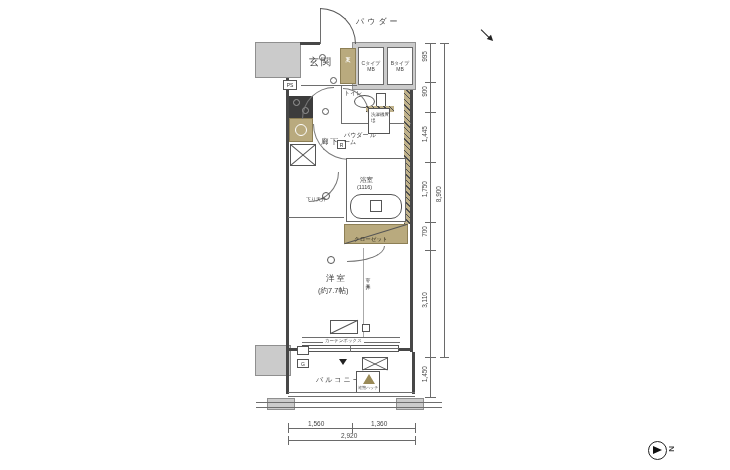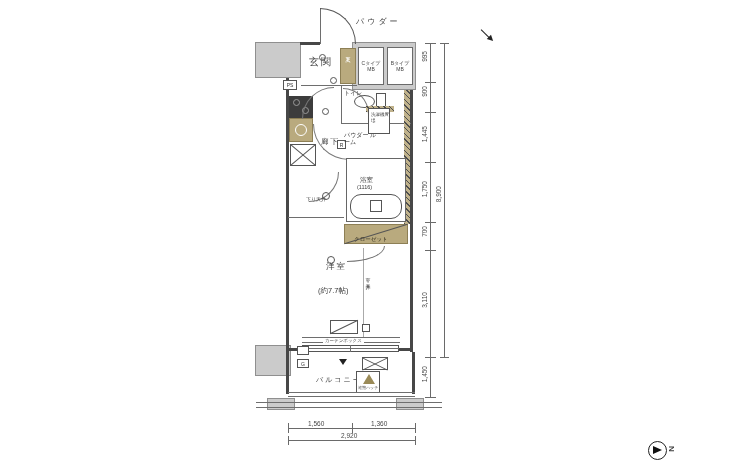--- a/index.html
+++ b/index.html
@@ -116,21 +116,21 @@
   <div class="lbl" style="left:357px;top:184px;font-size:5.5px">(1116)</div>
   <div class="wbox" style="left:350px;top:194px;width:52px;height:25px;border-radius:11px;border-width:1.5px"></div>
   <div class="wbox" style="left:370px;top:200px;width:12px;height:12px"></div>
 
   <div class="tan" style="left:344px;top:224px;width:64px;height:20px">
     <div class="xl" style="width:66px;transform:translate(-50%,-50%) rotate(-17deg)"></div>
     <div class="lbl" style="left:9px;top:11px;font-size:5.5px;color:#2e2a1d">クローゼット</div>
   </div>
   <div class="arc" style="left:347px;top:246px;width:38px;height:16px;border-bottom:1px solid #777;border-right:1px solid #777;border-bottom-right-radius:100%"></div>
 
-  <div class="lbl" style="left:326px;top:261px;font-size:8.5px;letter-spacing:2px">洋室</div>
+  <div class="lbl" style="left:326px;top:273px;font-size:8.5px;letter-spacing:2px">洋室</div>
   <div class="lbl" style="left:318px;top:286px;font-size:7.5px">(約7.7帖)</div>
   <div class="lbl vtx" style="left:365px;top:274px;font-size:5px">下り天井</div>
   <div class="wbox" style="left:330px;top:320px;width:28px;height:14px">
     <div class="xl" style="width:31px;transform:translate(-50%,-50%) rotate(-26deg)"></div>
   </div>
   <div class="wbox" style="left:362px;top:324px;width:8px;height:8px"></div>
 
   <div class="circ" style="left:319px;top:54px;width:7px;height:7px"></div>
   <div class="circ" style="left:330px;top:77px;width:7px;height:7px"></div>
   <div class="circ" style="left:322px;top:108px;width:7px;height:7px"></div>

